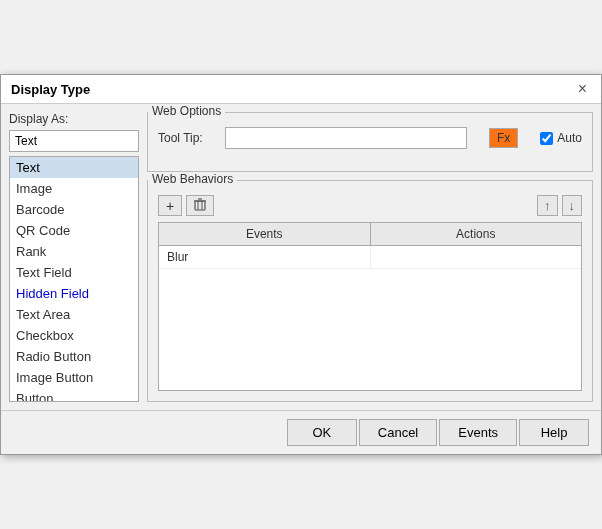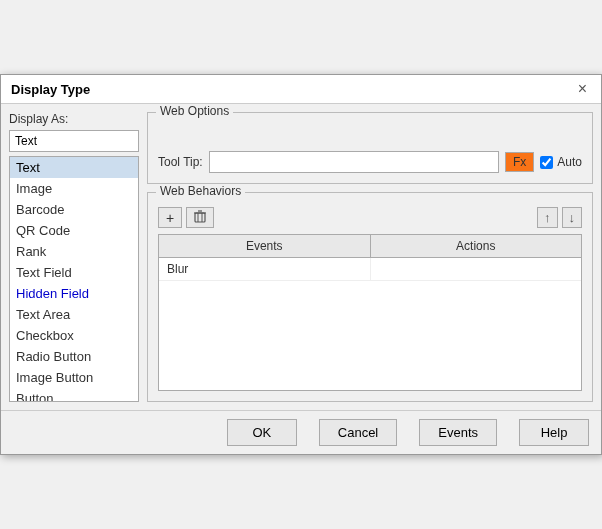--- a/index.html
+++ b/index.html
@@ -78,35 +78,34 @@
       gap: 8px;
     }
     .section-group {
       border: 1px solid #bbb;
       position: relative;
       background: #f0f0f0;
     }
     .section-legend {
       position: absolute;
       top: -9px;
-      left: 8px;
+      left: 0;
       background: #f0f0f0;
       padding: 0 4px;
       font-size: 12px;
       color: #333;
     }
     .web-options-section {
       padding: 14px 10px 10px 10px;
       min-height: 60px;
     }
     .tooltip-row {
       display: flex;
       align-items: center;
-      gap: 6px;
-      margin-top: 24px;
+      gap: 22px;
     }
     .tooltip-label {
       font-size: 12px;
       white-space: nowrap;
       color: #333;
     }
     .tooltip-input {
       flex: 1;
       border: 1px solid #aaa;
       padding: 3px 5px;
@@ -202,21 +201,21 @@
       font-size: 12px;
       color: #333;
       border-right: 1px solid #eee;
     }
     .table-cell:last-child { border-right: none; }
     .dialog-footer {
       border-top: 1px solid #ccc;
       padding: 8px 12px;
       display: flex;
       justify-content: flex-end;
-      gap: 22px;
+      gap: 2px;
       background: #f0f0f0;
     }
     .footer-btn {
       padding: 5px 18px;
       font-size: 13px;
       border: 1px solid #aaa;
       background: #e8e8e8;
       cursor: pointer;
       min-width: 70px;
       text-align: center;

